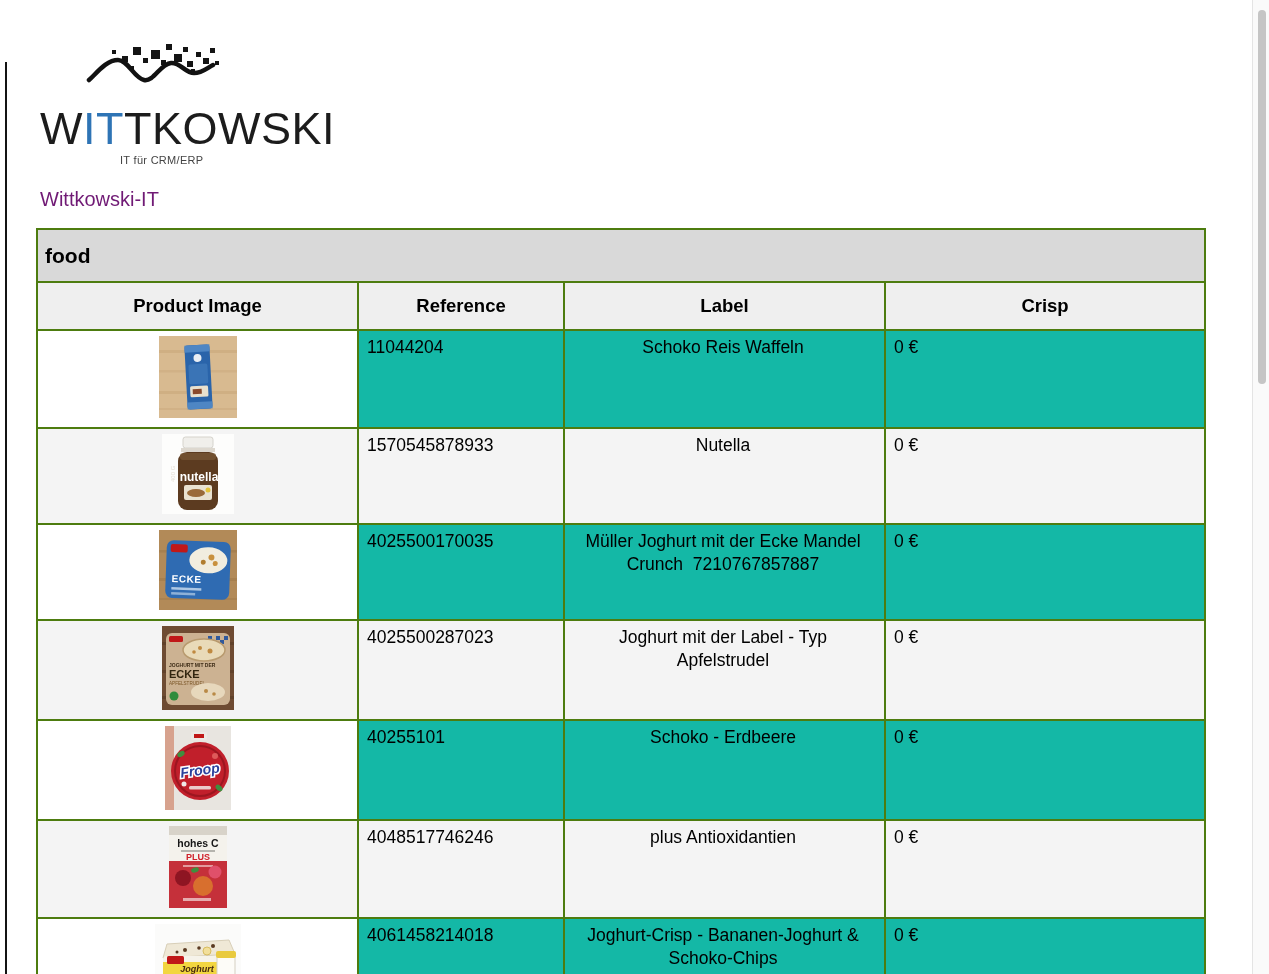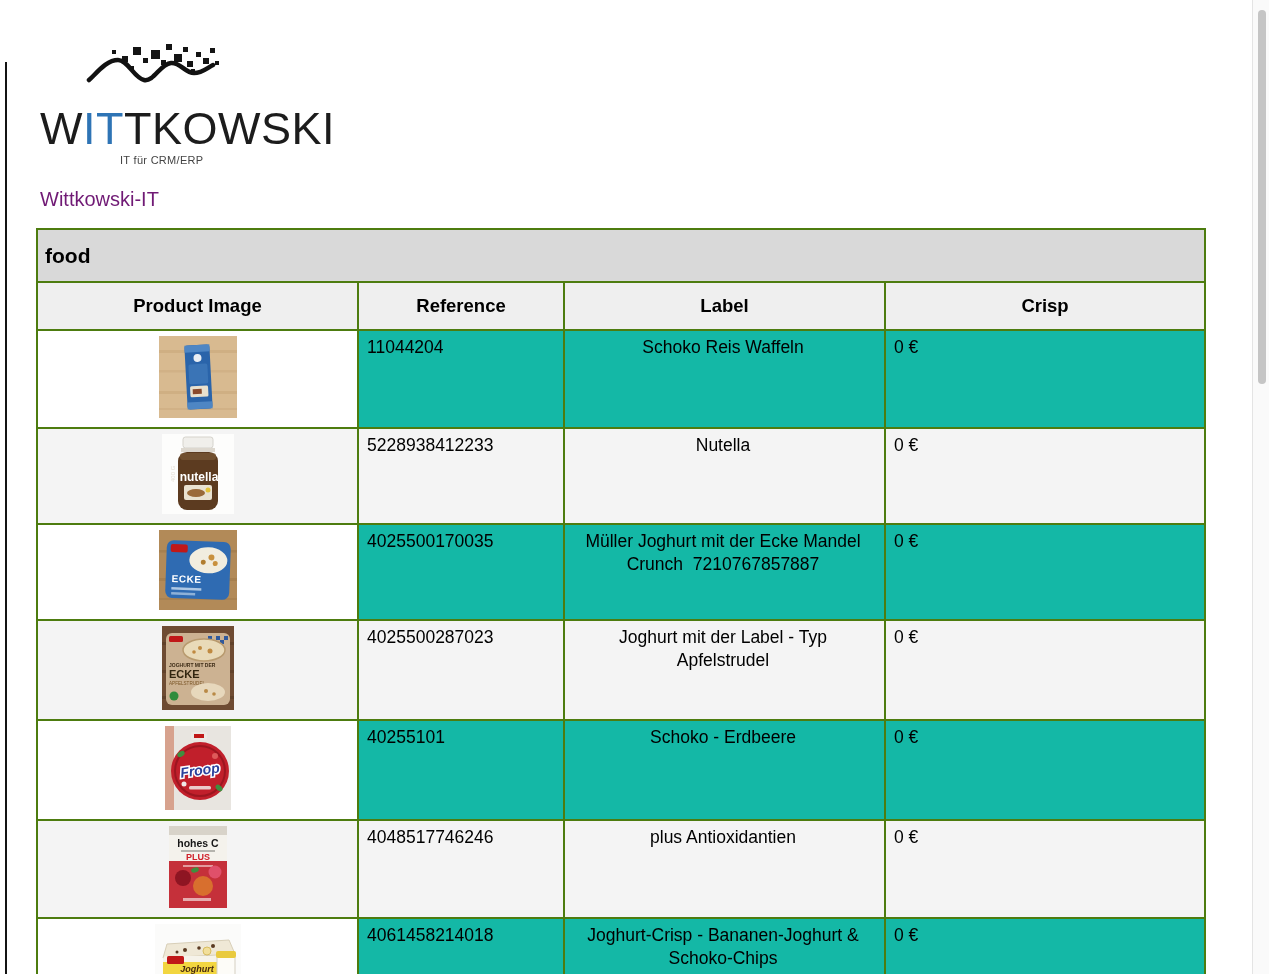--- a/index.html
+++ b/index.html
@@ -137,21 +137,21 @@
           <rect x="19" y="14" width="34" height="4" fill="#ddd8cf"></rect>
           <rect x="16" y="18" width="40" height="58" rx="9" fill="#5c3b20"></rect>
           <rect x="18" y="19" width="36" height="7" rx="3" fill="#7b5a37" opacity=".7"></rect>
           <text x="37" y="47" text-anchor="middle" font-size="12" font-weight="bold" fill="#ffffff">nutella</text>
           <rect x="22" y="51" width="28" height="15" rx="2" fill="#e9e2d1"></rect>
           <ellipse cx="34" cy="59" rx="9" ry="4" fill="#9a6a3a"></ellipse>
           <circle cx="46" cy="56" r="2.5" fill="#e4c33c"></circle>
           <text x="13" y="48" font-size="6" fill="#e6e0d6" transform="rotate(-90 13 48)">400 G</text>
         </svg>
       </td>
-      <td class="cell">5228938412233</td>
+      <td class="cell">1570545878933</td>
       <td class="cell cell-label">Nutella</td>
       <td class="cell">0 €</td>
     </tr>
 
     <tr>
       <td class="photo-cell">
         <svg width="78" height="80" viewBox="0 0 78 80">
           <rect width="78" height="80" fill="#b28a58"></rect>
           <rect y="20" width="78" height="2.5" fill="#a07a4a" opacity=".6"></rect>
           <rect y="48" width="78" height="3" fill="#a07a4a" opacity=".6"></rect>

